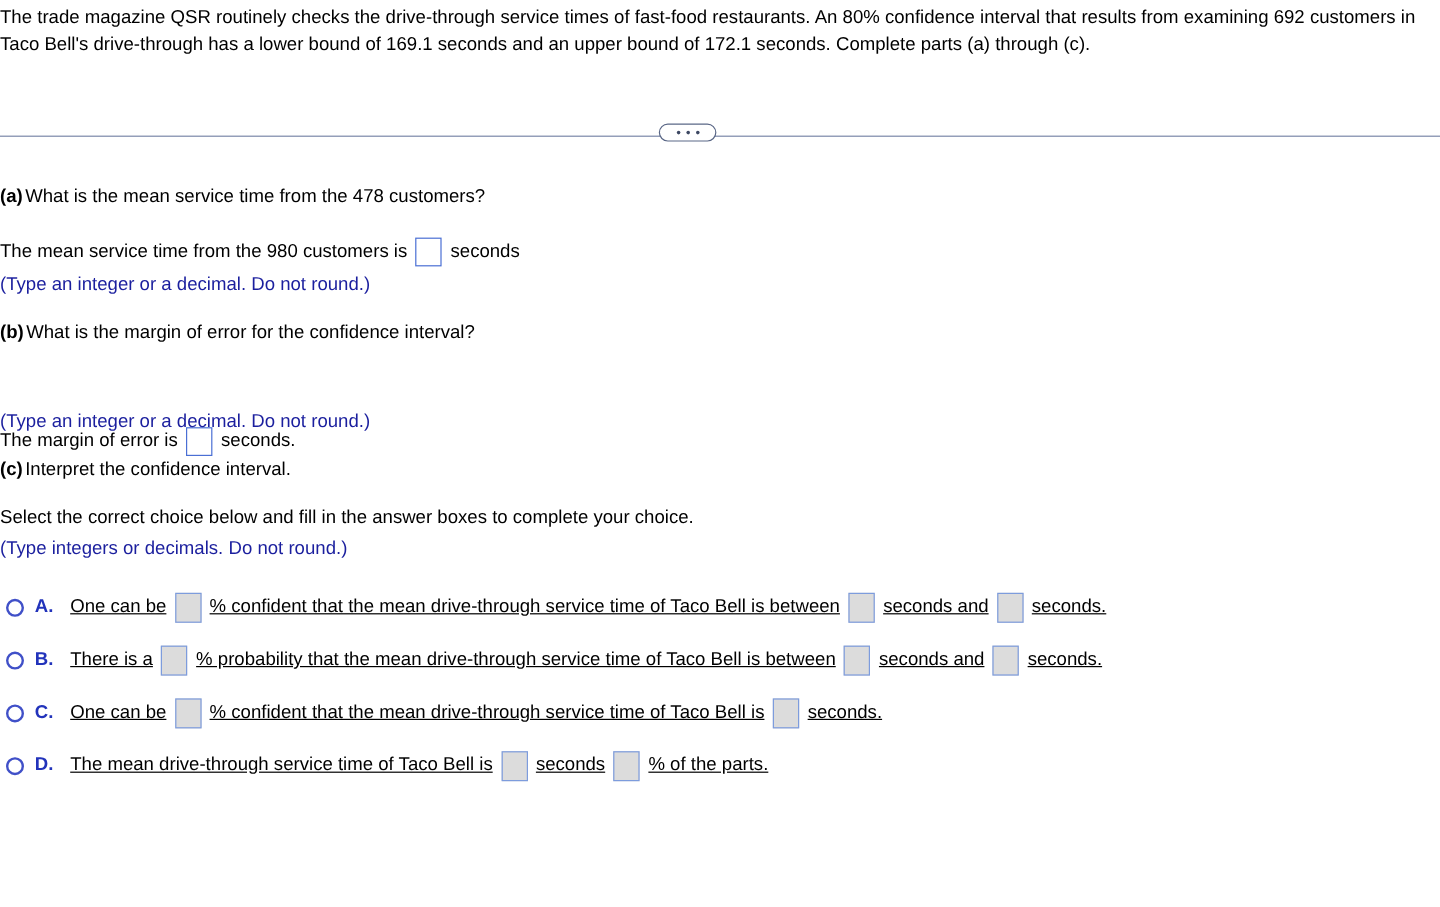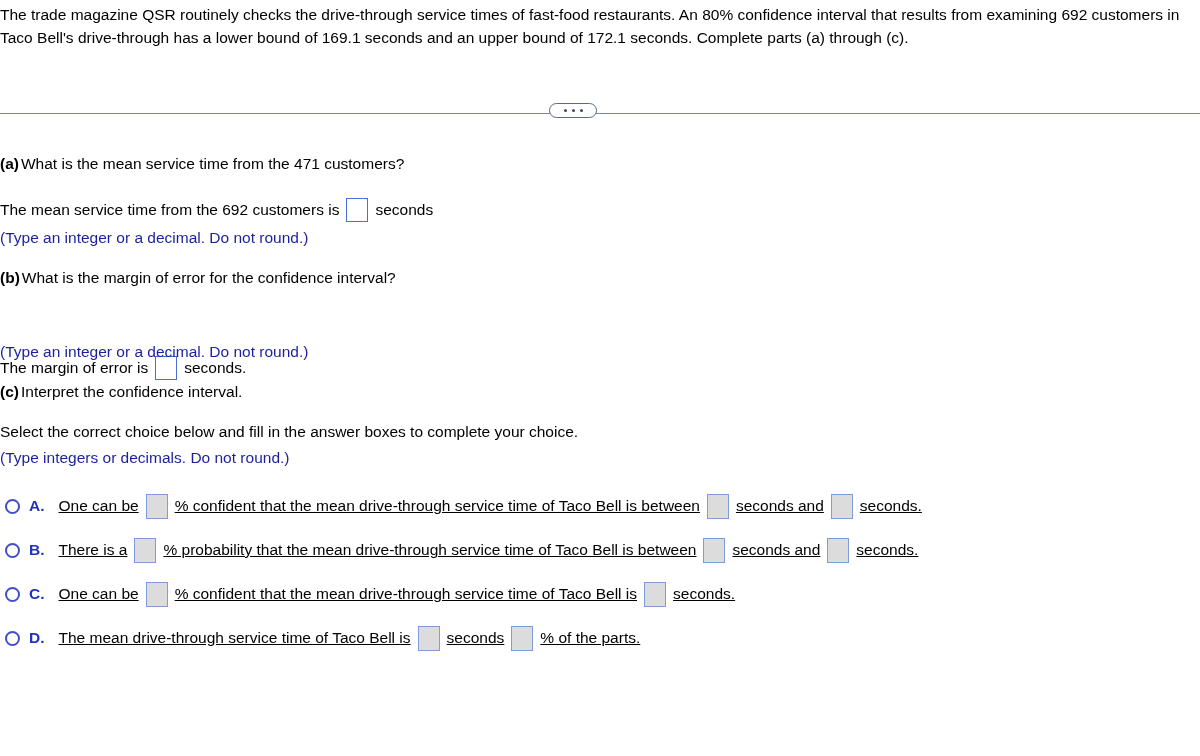--- a/index.html
+++ b/index.html
@@ -166,27 +166,27 @@
   </div>
   <div class="ellipsis-pill">
     <span class="dot"></span>
     <span class="dot"></span>
     <span class="dot"></span>
   </div>
 
   <div class="blk" style="top:153px;">
     <div class="line">
       <span class="bold tight-r">(a)</span>
-      <span>What is the mean service time from the 471 customers?</span>
+      <span>What is the mean service time from the 478 customers?</span>
     </div>
   </div>
 
   <div class="blk" style="top:198px;">
     <div class="line">
-      <span>The mean service time from the 692 customers is</span>
+      <span>The mean service time from the 980 customers is</span>
       <span class="abox-white sp-lr"></span>
       <span>seconds</span>
     </div>
   </div>
 
   <div class="blk hint" style="top:227px;">(Type an integer or a decimal. Do not round.)</div>
 
   <div class="blk" style="top:267px;">
     <div class="line">
       <span class="bold tight-r">(b)</span>

